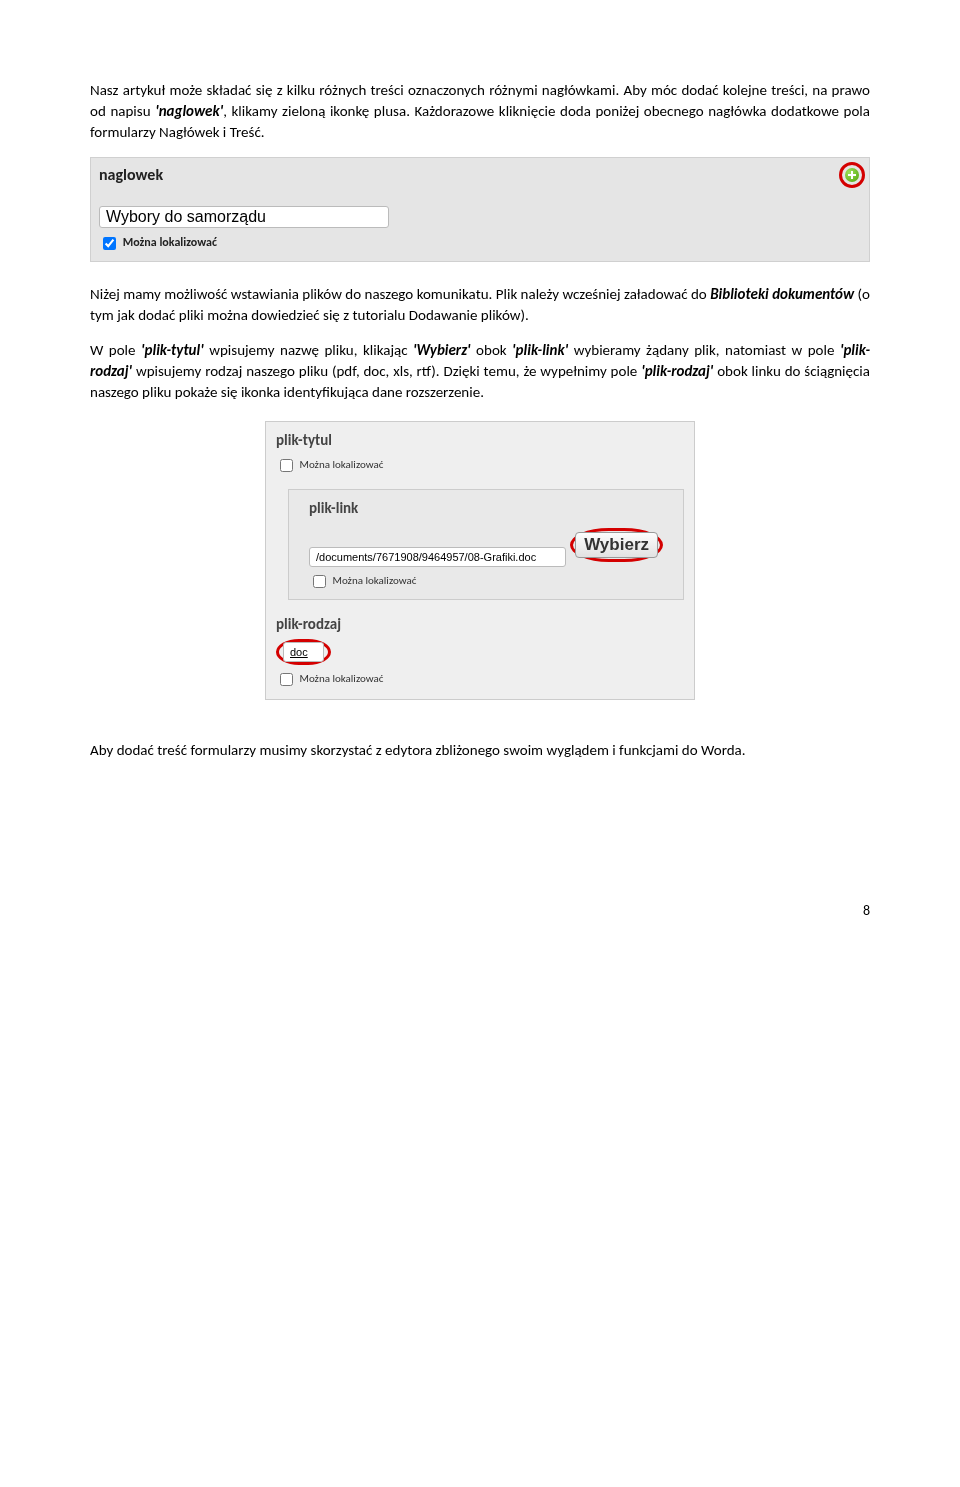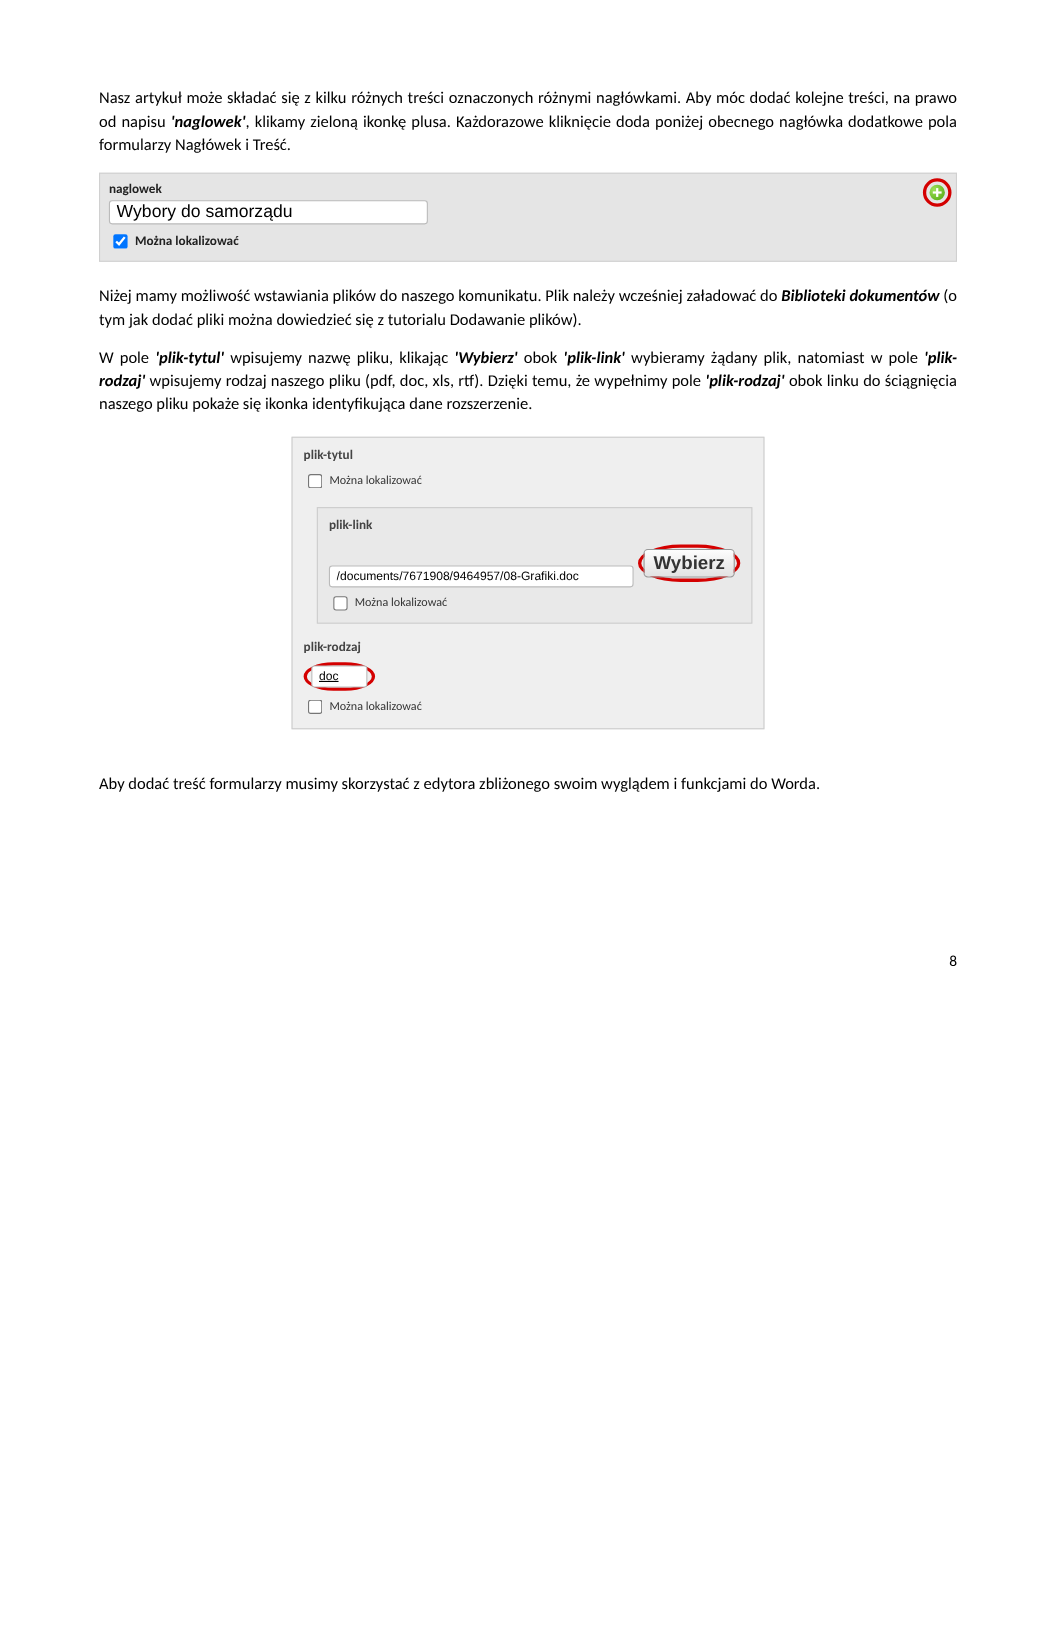--- a/index.html
+++ b/index.html
@@ -17,21 +17,21 @@
   b { font-weight: bold; font-style: italic; }
 
   
   .shot1 {
     background: #e5e5e5;
     padding: 6px 8px 8px 8px;
     margin: 12px 0 22px 0;
     position: relative;
     border: 1px solid #d0d0d0;
   }
-  .shot1 .label { font-weight: bold; font-size: 12px; color: #222; margin-bottom: 1px; }
+  .shot1 .label { font-weight: bold; font-size: 16px; color: #222; margin-bottom: 20px; }
   .shot1 input.txt {
     width: 290px; height: 22px;
     border: 1px solid #bbb; background: #fff;
     font-size: 16px; padding: 2px 6px;
     border-radius: 3px;
   }
   .shot1 .chkrow { margin-top: 6px; font-size: 12px; font-weight: bold; color: #222; }
   .shot1 .chkrow input { vertical-align: middle; margin-right: 4px; }
   .shot1 .plus-wrap {
     position: absolute; right: 4px; top: 4px;
@@ -51,38 +51,38 @@
   .shot1 .plus-icon::after  { left: 3px; top: 6px; width: 8px; height: 2px; }
 
   
   .shot2 {
     width: 430px; margin: 18px auto 40px auto;
     background: #efefef; border: 1px solid #ccc;
     padding: 8px 10px 10px 10px;
     font-size: 12px; color: #333;
   }
   .shot2 .blk { margin-bottom: 14px; }
-  .shot2 .lbl { font-weight: bold; font-size: 12px; color: #444; margin-bottom: 4px; }
+  .shot2 .lbl { font-weight: bold; font-size: 15px; color: #444; margin-bottom: 4px; }
   .shot2 .field-oval {
     border: 3px solid #d40000;
     border-radius: 50% / 60%;
     padding: 0 4px; display: inline-block;
     position: relative;
   }
   .shot2 input.txt {
     width: 270px; height: 20px;
     border: 1px solid #bbb; background: #fff;
     font-size: 11px; padding: 2px 6px; border-radius: 3px;
   }
-  .shot2 input.txt.narrow { width: 51px; text-decoration: underline; }
+  .shot2 input.txt.narrow { width: 41px; text-decoration: underline; }
   .shot2 .chkrow { margin-top: 5px; font-size: 11px; color: #333; }
   .shot2 .chkrow input { vertical-align: middle; margin-right: 4px; }
   .shot2 .inner {
     background: #e9e9e9; border: 1px solid #ccc;
-    padding: 8px 10px; margin-left: 12px;
+    padding: 8px 20px; margin-left: 12px;
   }
   .shot2 .linkrow { display: flex; align-items: center; gap: 4px; }
   .shot2 .linkrow input.txt { width: 280px; margin-top: 24px; }
   .shot2 .btn {
     border: 1px solid #999; border-radius: 4px;
     background: linear-gradient(#fdfdfd,#e2e2e2);
     font-size: 17px; padding: 2px 8px;
     color: #333; font-weight: bold;
   }
   .shot2 .btn-red {

